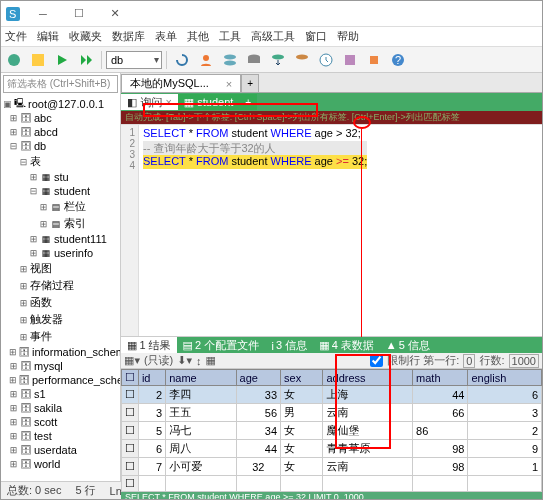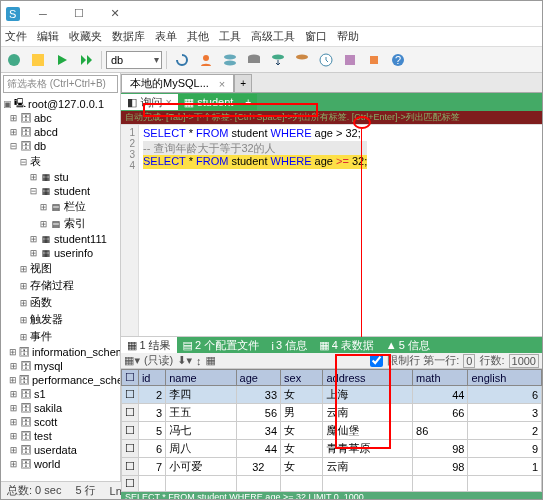--- a/index.html
+++ b/index.html
@@ -19,21 +19,21 @@
 .sidebar{width:120px;background:#fff;border-right:1px solid #ccc;display:flex;flex-direction:column}
 .sidetitle{height:16px;background:#eef;border-bottom:1px solid #ccc;padding:0 4px;font-size:10px;color:#444}
 .filter{height:18px;border:1px solid #aaa;margin:2px;font-size:10px;padding:0 3px;color:#888;display:flex;align-items:center}
 .tree{flex:1;overflow:auto;font-size:10px;padding:2px 0}
 .tnode{white-space:nowrap;padding:1px 2px;display:flex;align-items:center;gap:2px}
 .tnode .exp{width:9px;text-align:center;color:#666;font-size:9px}
 .tnode .ico{width:12px;height:12px;display:inline-flex;align-items:center;justify-content:center;font-size:9px}
 .l1{padding-left:8px}.l2{padding-left:18px}.l3{padding-left:28px}.l4{padding-left:38px}
 .editor-area{flex:1;display:flex;flex-direction:column;min-width:0}
 .tabbar{height:20px;background:#e8e8e8;display:flex;align-items:flex-end;border-bottom:1px solid #aaa}
-.tab{height:18px;padding:0 8px;display:flex;align-items:center;gap:7px;border:1px solid #aaa;border-bottom:none;background:#dcdcdc;font-size:10px}
+.tab{height:18px;padding:0 8px;display:flex;align-items:center;gap:14px;border:1px solid #aaa;border-bottom:none;background:#dcdcdc;font-size:10px}
 .tab.active{background:#fff}
 .tab .close{color:#888;margin-left:3px}
 .subtabbar{height:18px;background:#4a6;display:flex;align-items:center}
 .subtab{height:16px;padding:0 6px;display:flex;align-items:center;gap:3px;font-size:10px;color:#fff;background:#3a5}
 .subtab.active{background:#fff;color:#333}
 .hint{height:14px;background:#7f1d1d;color:#8a6;font-size:9px;padding:0 4px;border-bottom:1px solid #ddd;overflow:hidden;white-space:nowrap}
 .sql{flex:0 0 auto;background:#fff;font-family:Consolas,monospace;font-size:11px;position:relative;border-bottom:1px solid #ccc;display:flex}
 .gutter{width:18px;background:#f0f0f0;color:#888;text-align:right;padding:2px 3px;border-right:1px solid #ddd;font-size:10px}
 .code{padding:2px 4px;position:relative}
 .line{white-space:pre;height:14px}
@@ -169,21 +169,21 @@
       <svg width="16" height="16">
         <circle cx="8" cy="8" r="6" fill="#48c"></circle>
         <text x="5" y="12" fill="#fff" font-size="10">?</text>
       </svg>
     </div>
 </div>
 
 <div class="main">
 
   <div class="sidebar">
-    <div class="filter">筛选表格  (Ctrl+Ctrl+B)</div>
+    <div class="filter">筛选表格  (Ctrl+Shift+B)</div>
     <div class="tree">
       <div class="tnode">
           <span class="exp">▣</span>
           <span class="ico">🖳</span>
           <span>root@127.0.0.1</span>
         </div>
       <div class="tnode l1">
           <span class="exp">⊞</span>
           <span class="ico">🗄</span>
           <span>abc</span>

